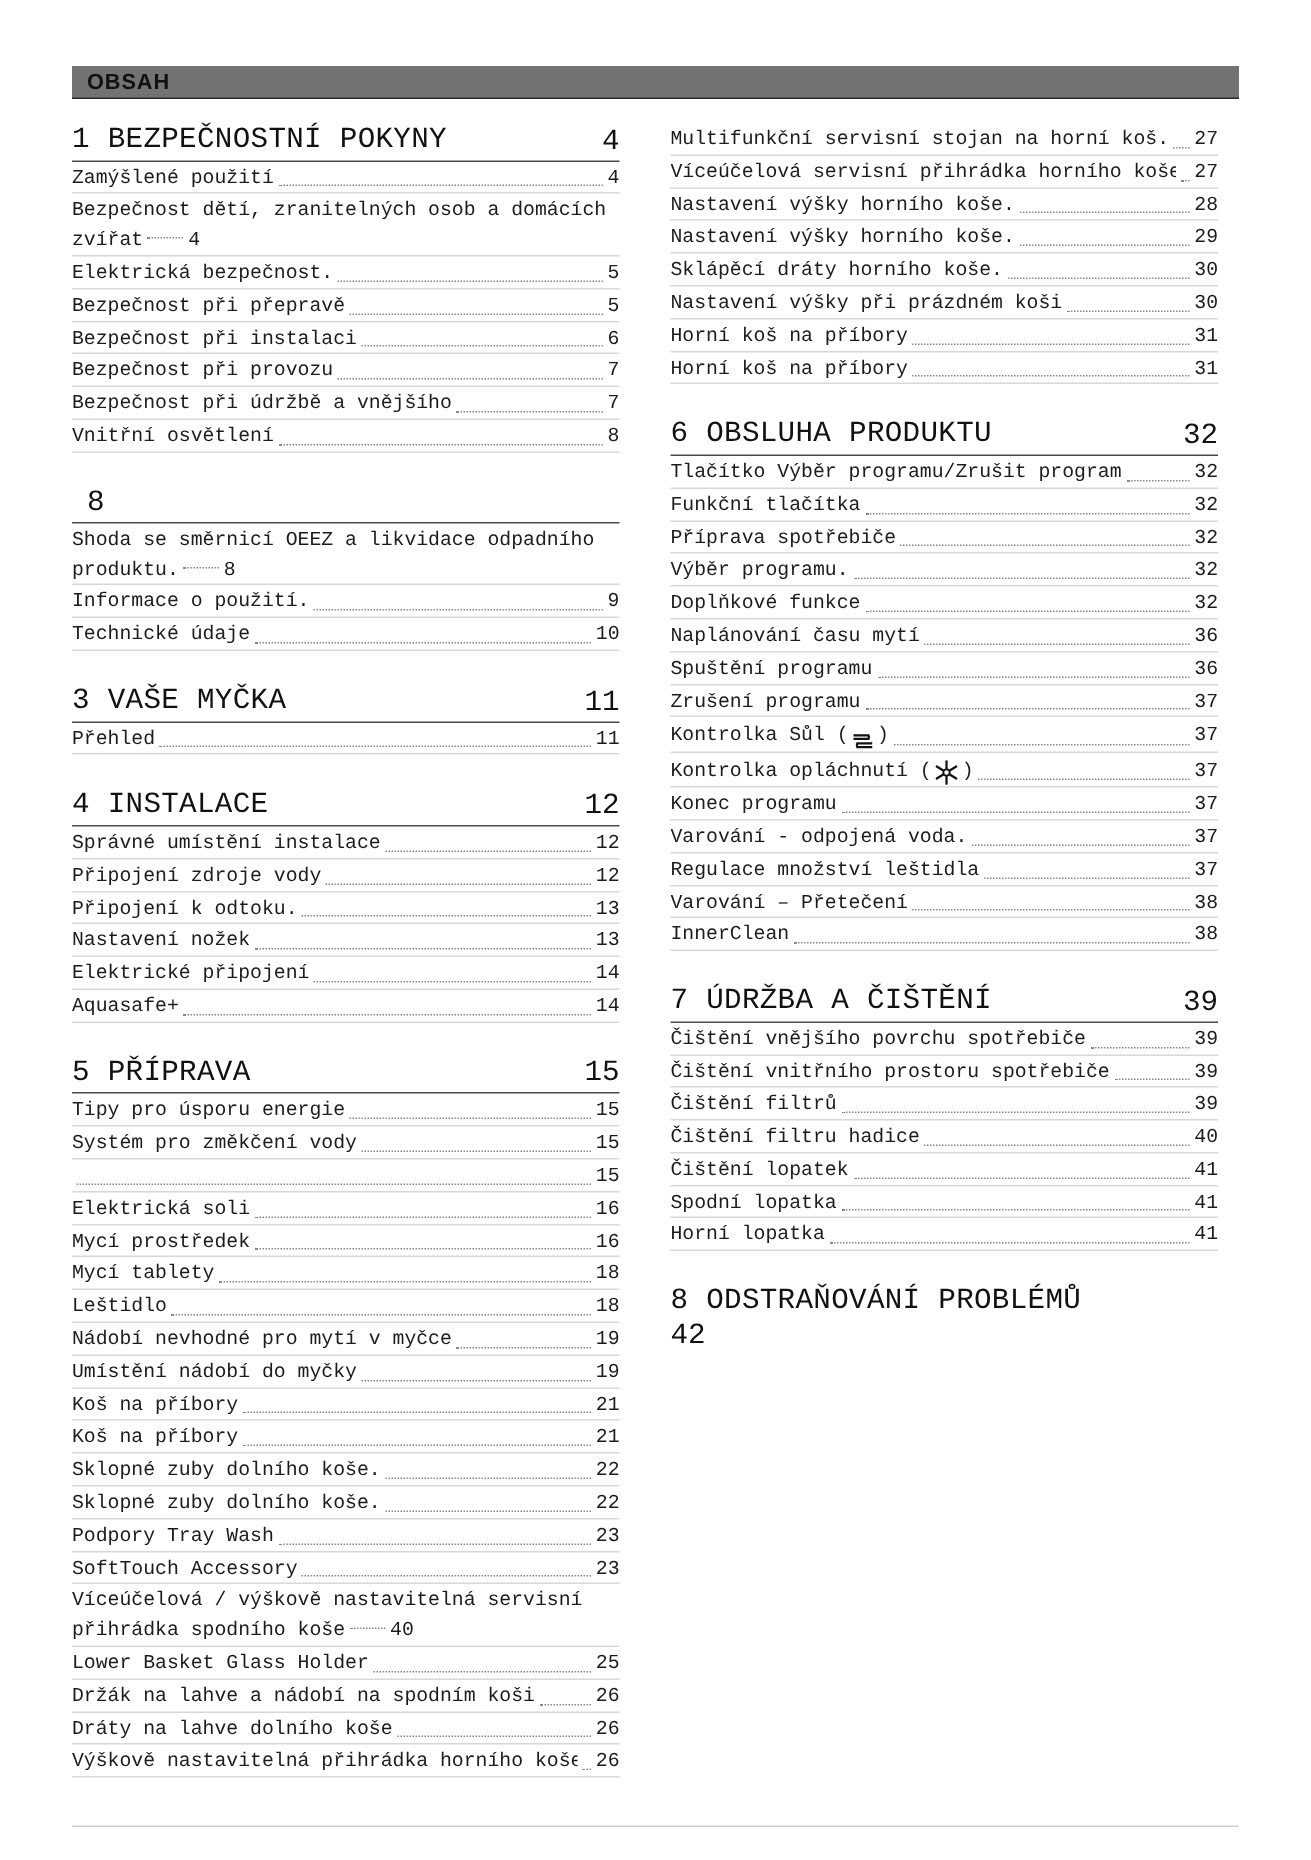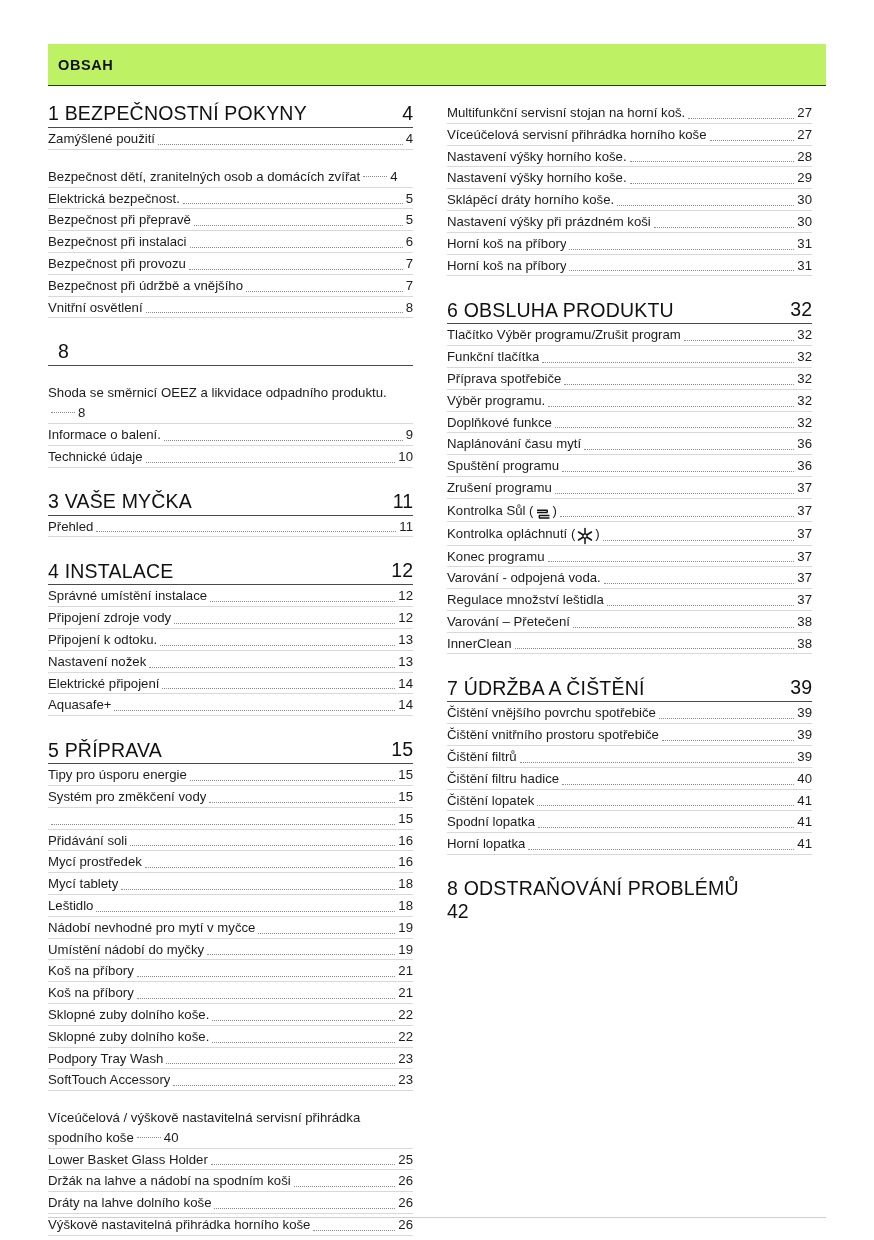--- a/index.html
+++ b/index.html
@@ -13,40 +13,40 @@
     position: relative;
     overflow: hidden;
   }
   .page {
     position: absolute;
     left: 0; top: 0;
     width: 874px; height: 1240px;
     padding: 44px 48px 30px 48px;
   }
   .header-bar {
-    height: 42px;
-    background: #bef264;
+    height: 22px;
+    background: #737373;
     border-bottom: 1px solid #2a2a2a;
     display: flex;
     align-items: center;
     padding-left: 10px;
     margin-bottom: 16px;
   }
   .header-bar .title {
     font-size: 14.5px;
     font-weight: bold;
     letter-spacing: 0.6px;
     color: #111;
   }
   .columns {
     display: flex;
     gap: 34px;
     align-items: flex-start;
   }
-  .col { width: 365px; }
+  .col { width: 365px; font-family: Liberation Mono, monospace; }
 
   
   .chapter {
     display: flex;
     align-items: flex-end;
     justify-content: space-between;
     border-bottom: 1px solid #4a4a4a;
     padding-bottom: 2px;
     margin-top: 22px;
   }
@@ -83,21 +83,20 @@
     flex: 1 1 auto;
     border-bottom: 1.5px dotted #8a8a8a;
     margin: 0 3px 4px 3px;
     height: 1px;
     min-width: 6px;
   }
   .entry .pg { white-space: nowrap; }
   .entry.multiline {
     display: block;
     font-size: 13.2px;
-    margin-top: 16px;
   }
   .entry.multiline .label { white-space: normal; display: inline; }
   .entry.multiline .inlinedots {
     display: inline-block;
     min-width: 24px;
     border-bottom: 1.5px dotted #8a8a8a;
     margin: 0 3px 4px 3px;
   }
   .entry.tall { line-height: 1.62; }
   .sym {
@@ -161,21 +160,21 @@
         <div class="entry">
           <span class="label">Vnitřní osvětlení</span>
           <span class="dots"></span>
           <span class="pg">8</span>
         </div>
         <div class="chapter">
           <div class="ch-page">8</div>
         </div>
         <div class="entry multiline"><span class="label">Shoda se směrnicí OEEZ a likvidace odpadního produktu.</span><span class="inlinedots"></span><span class="pg">8</span></div>
         <div class="entry">
-          <span class="label">Informace o balení.</span>
+          <span class="label">Informace o použití.</span>
           <span class="dots"></span>
           <span class="pg">9</span>
         </div>
         <div class="entry">
           <span class="label">Technické údaje</span>
           <span class="dots"></span>
           <span class="pg">10</span>
         </div>
         <div class="chapter">
           <div class="ch-title">3 VAŠE MYČKA</div>
@@ -232,21 +231,21 @@
         <div class="entry">
           <span class="label">Systém pro změkčení vody</span>
           <span class="dots"></span>
           <span class="pg">15</span>
         </div>
         <div class="entry">
           <span class="dots"></span>
           <span class="pg">15</span>
         </div>
         <div class="entry">
-          <span class="label">Přidávání soli</span>
+          <span class="label">Elektrická soli</span>
           <span class="dots"></span>
           <span class="pg">16</span>
         </div>
         <div class="entry">
           <span class="label">Mycí prostředek</span>
           <span class="dots"></span>
           <span class="pg">16</span>
         </div>
         <div class="entry">
           <span class="label">Mycí tablety</span>

